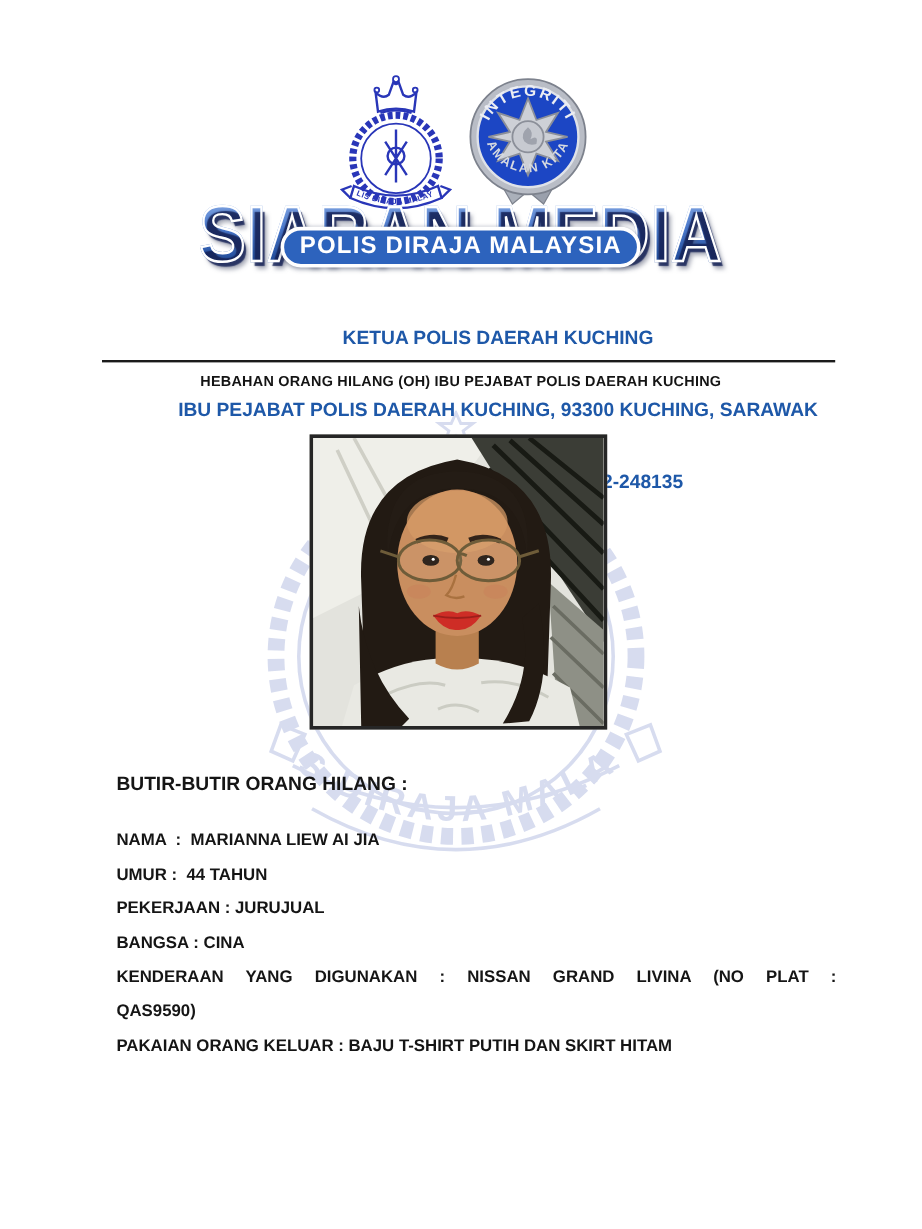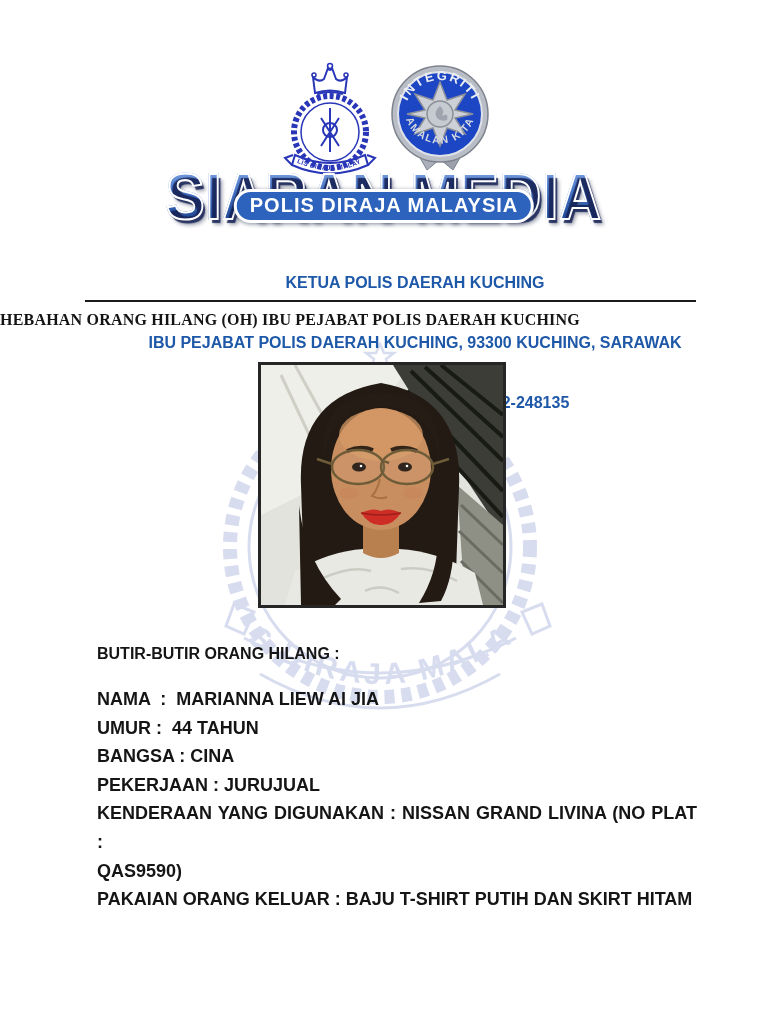--- a/index.html
+++ b/index.html
@@ -27,34 +27,34 @@
     background:#2d63bd; border:3px solid #ffffff; border-radius:18px;
     padding:2px 13px 3px 13px; box-shadow:0 1px 4px rgba(50,60,90,0.6);
     white-space:nowrap; z-index:3;
   }
   .pill-text { color:#ffffff; font-weight:700; font-size:20px; letter-spacing:1px; }
   
   .head-lines { position:absolute; top:233px; left:0; width:100%; text-align:center;
     color:#1e58a8; font-weight:700; font-size:16px; line-height:20px; white-space:pre-wrap;padding-left:31px; }
   .rule { position:absolute; top:300px; left:85px; width:611px; height:0;
     border-top:2px solid #1b1b1b; }
-  .notice-title { position:absolute; top:311px; left:0; width:100%; 
-    font-size:16px; font-weight:700; color:#141414; letter-spacing:0.2px;font-family:Liberation Serif, serif; }
+  .notice-title { position:absolute; top:311px; left:0; width:100%; text-align:center;
+    font-size:12px; font-weight:700; color:#141414; letter-spacing:0.2px; }
   
   .watermark { position:absolute; left:220px; top:342px; width:336px; height:402px;
     opacity:0.55; z-index:0; pointer-events:none; }
   
   .photo-frame { position:absolute; left:258px; top:362px; width:248px; height:246px;
     border:3px solid #262626; box-sizing:border-box; background:#d8d8d2; z-index:1; }
   .photo-frame svg { display:block; width:100%; height:100%; }
   
   .details { position:absolute; left:97px; top:645px; width:600px; z-index:2;
     color:#151515; font-weight:700; }
   .section-heading { font-size:16px; line-height:18px; margin-bottom:22px; white-space:pre-wrap; }
-  .detail-line { font-size:18px; line-height:28.6px; white-space:pre-wrap; }
+  .detail-line { font-size:14px; line-height:28.6px; white-space:pre-wrap; }
   .justify-last { text-align:justify; text-align-last:justify; }
 </style>
 </head>
 <body>
 
 <div class="page">
 
   <svg class="watermark" viewBox="0 0 336 402" fill="none" stroke="#b7c0e2">
     <path d="M160 2 L164 11 L174 11 L166 17 L169 27 L160 21 L151 27 L154 17 L146 11 L156 11 Z" stroke-width="2.5" fill="none"></path>
     <path d="M140 34 Q160 24 180 34 L176 52 Q160 46 144 52 Z" stroke-width="3"></path>
@@ -159,20 +159,20 @@
       <ellipse cx="152" cy="128" rx="10" ry="6" fill="#c97a5a" opacity="0.35"></ellipse>
       <path d="M100 148 Q112 142 120 146 Q128 142 140 148 Q131 161 120 160 Q109 161 100 148 Z" fill="#ce2d26"></path>
       <path d="M100 148 Q120 152 140 148" stroke="#9c1f1a" stroke-width="1.5" fill="none"></path>
     </svg>
   </div>
 
   <div class="details">
     <div class="section-heading">BUTIR-BUTIR ORANG HILANG :</div>
     <div class="detail-line">NAMA  :  MARIANNA LIEW AI JIA</div>
     <div class="detail-line">UMUR :  44 TAHUN</div>
+    <div class="detail-line">PEKERJAAN : JURUJUAL</div>
     <div class="detail-line">BANGSA : CINA</div>
-    <div class="detail-line">PEKERJAAN : JURUJUAL</div>
     <div class="detail-line justify-last">KENDERAAN YANG DIGUNAKAN : NISSAN GRAND LIVINA (NO PLAT :</div>
     <div class="detail-line">QAS9590)</div>
     <div class="detail-line">PAKAIAN ORANG KELUAR : BAJU T-SHIRT PUTIH DAN SKIRT HITAM</div>
   </div>
 
 </div>
 
 </body></html>

